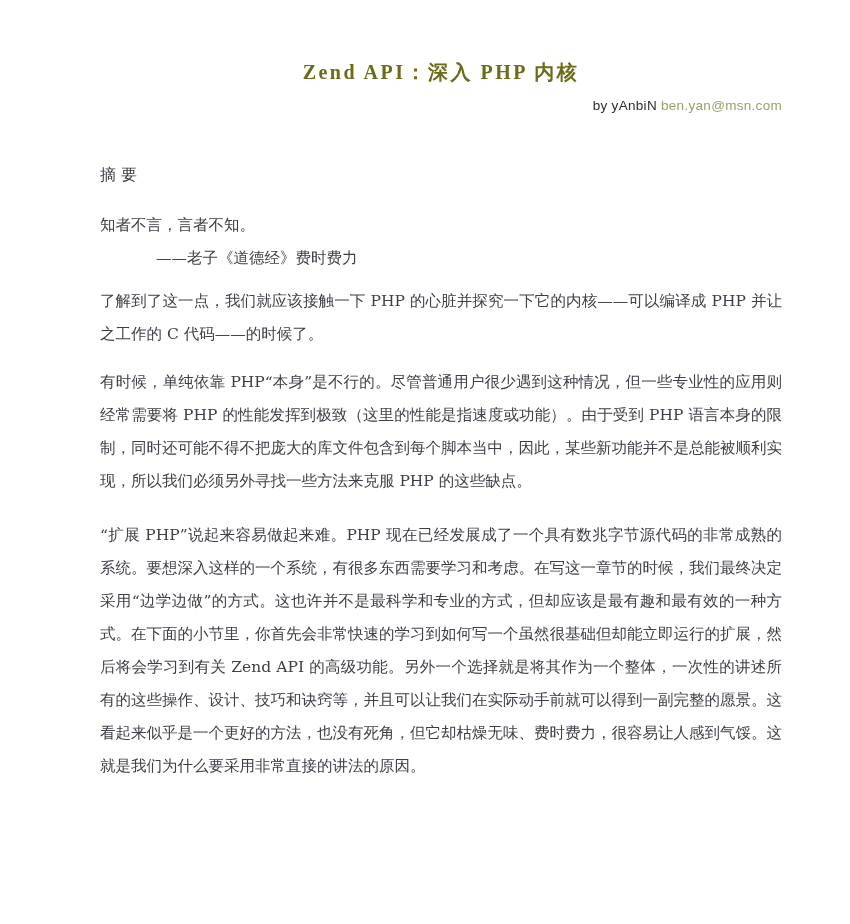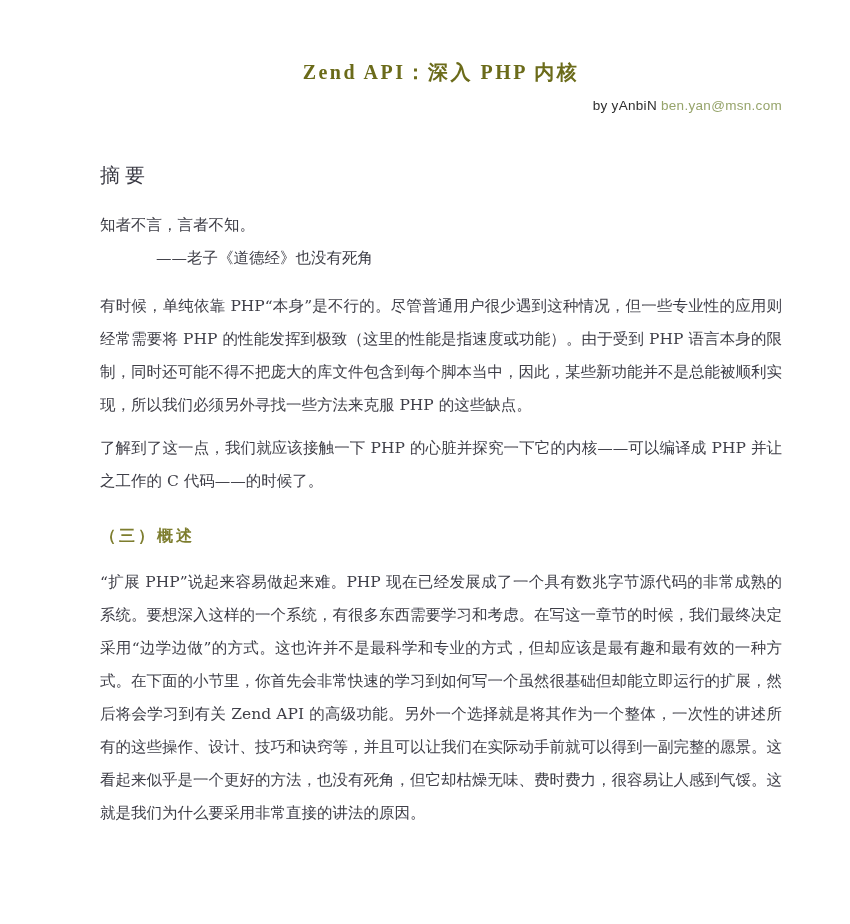--- a/index.html
+++ b/index.html
@@ -41,21 +41,21 @@
   .section-heading {
     font-size: 16px;
     font-weight: bold;
     letter-spacing: 3px;
     color: var(--section-heading, #7d7d2e);
     line-height: 19px;
   }
   .section-heading.first { margin-top: 57px; }
   .section-heading.second { margin-top: 28px; }
   .sub-heading {
-    font-size: 20px;
+    font-size: 16px;
     font-weight: normal;
     letter-spacing: 5px;
     color: var(--sub-heading, #3a3a44);
     line-height: 24px;
   }
   .sub-heading.first { margin-top: 50px; }
   .sub-heading.second { margin-top: 53px; }
   .quote-block {
     margin-top: 22px;
     font-size: 15.5px;
@@ -79,25 +79,24 @@
 
   <h1 class="doc-title">Zend API：深入 PHP 内核</h1>
 
   <p class="byline"><span>by yAnbiN </span><a class="email">ben.yan@msn.com</a></p>
 
 
   <h3 class="sub-heading first">摘要</h3>
 
   <div class="quote-block">
     <p class="quote-line">知者不言，言者不知。</p>
-    <p class="quote-attr">——老子《道德经》也没有死角</p>
+    <p class="quote-attr">——老子《道德经》费时费力</p>
   </div>
+
+  <p class="body-para p2">了解到了这一点，我们就应该接触一下 PHP 的心脏并探究一下它的内核——可以编译成 PHP 并让之工作的 C 代码——的时候了。</p>
 
   <p class="body-para p1">有时候，单纯依靠 PHP“本身”是不行的。尽管普通用户很少遇到这种情况，但一些专业性的应用则经常需要将 PHP 的性能发挥到极致（这里的性能是指速度或功能）。由于受到 PHP 语言本身的限制，同时还可能不得不把庞大的库文件包含到每个脚本当中，因此，某些新功能并不是总能被顺利实现，所以我们必须另外寻找一些方法来克服 PHP 的这些缺点。</p>
 
-  <p class="body-para p2">了解到了这一点，我们就应该接触一下 PHP 的心脏并探究一下它的内核——可以编译成 PHP 并让之工作的 C 代码——的时候了。</p>
-
-  <h2 class="section-heading second">（三）概述</h2>
 
 
   <p class="body-para p3">“扩展 PHP”说起来容易做起来难。PHP 现在已经发展成了一个具有数兆字节源代码的非常成熟的系统。要想深入这样的一个系统，有很多东西需要学习和考虑。在写这一章节的时候，我们最终决定采用“边学边做”的方式。这也许并不是最科学和专业的方式，但却应该是最有趣和最有效的一种方式。在下面的小节里，你首先会非常快速的学习到如何写一个虽然很基础但却能立即运行的扩展，然后将会学习到有关 Zend API 的高级功能。另外一个选择就是将其作为一个整体，一次性的讲述所有的这些操作、设计、技巧和诀窍等，并且可以让我们在实际动手前就可以得到一副完整的愿景。这看起来似乎是一个更好的方法，也没有死角，但它却枯燥无味、费时费力，很容易让人感到气馁。这就是我们为什么要采用非常直接的讲法的原因。</p>
 
 </div>
 
 </body></html>

